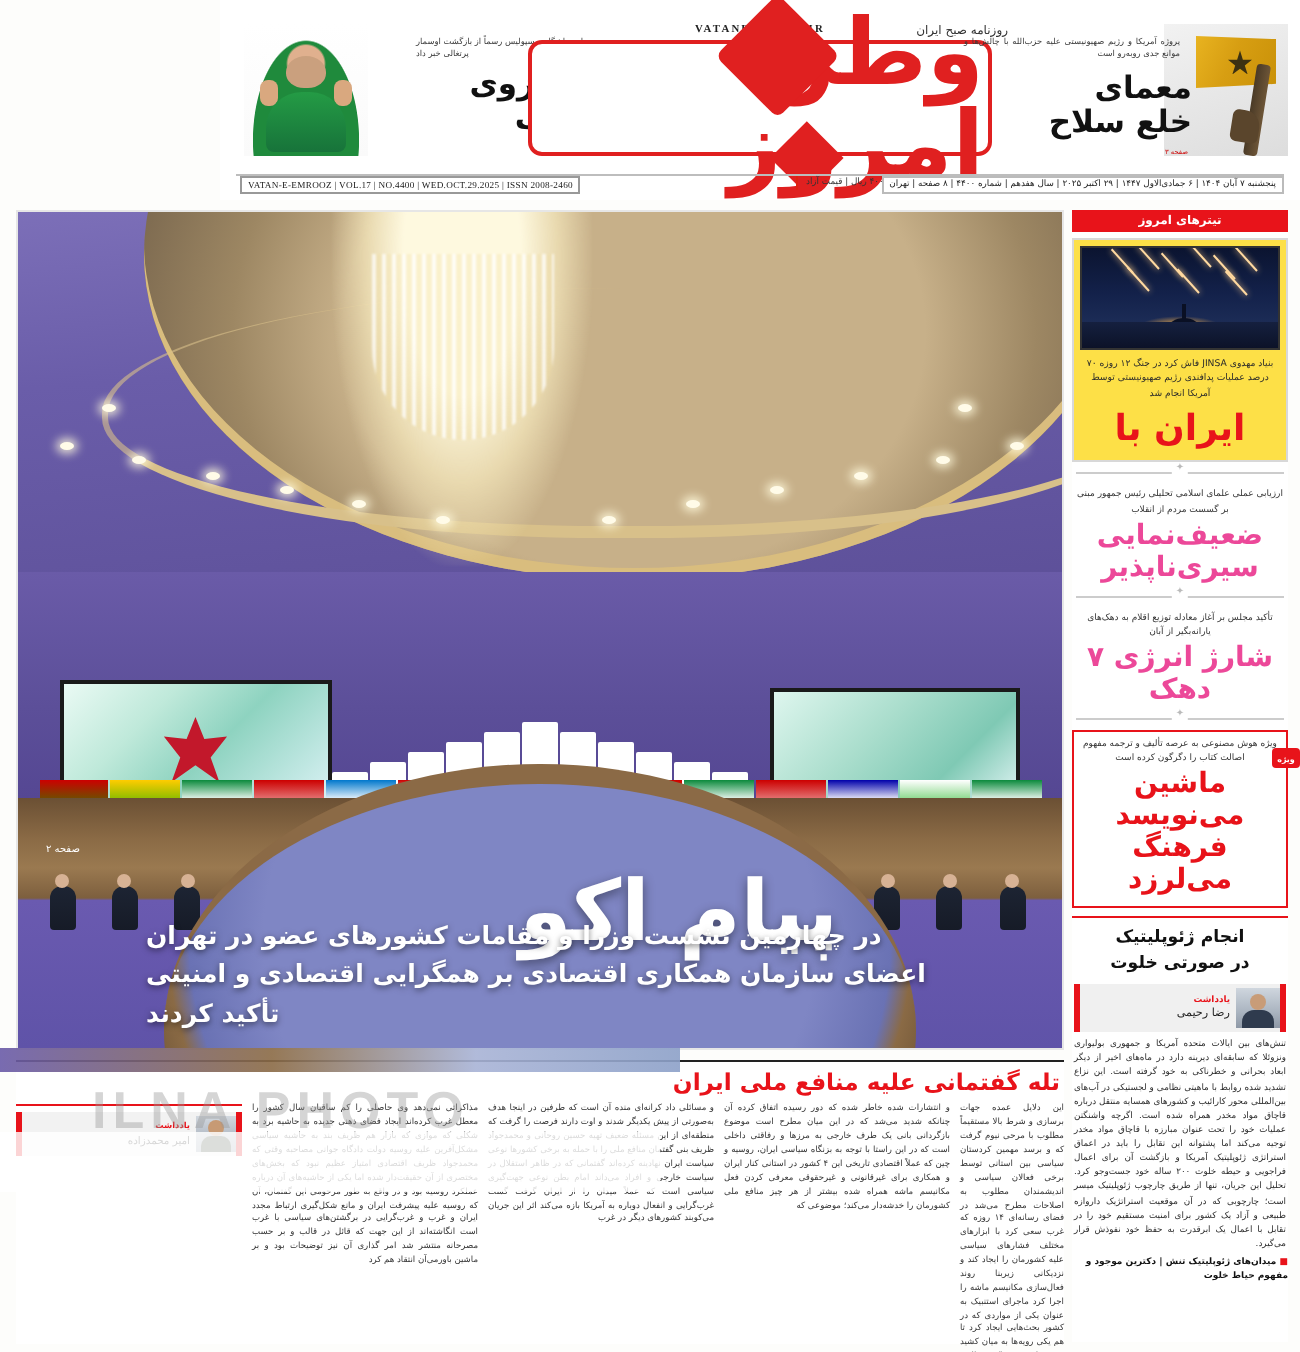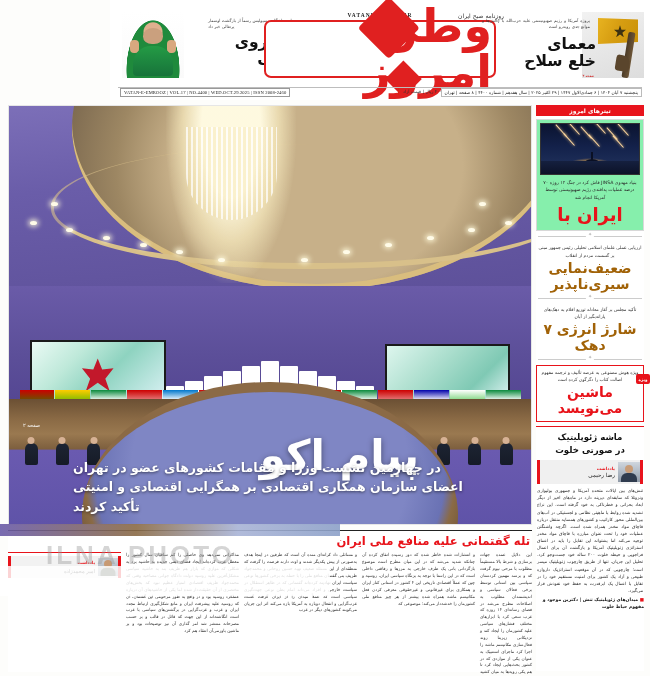--- a/index.html
+++ b/index.html
@@ -163,21 +163,21 @@
       text-shadow: 0 1px 3px rgba(0,0,0,.55); margin-top: 20px; }
   .lead-pageref { position:absolute; left: 14px; bottom: 96px; font-size: 5px; color:#fff; }
 
   
   .side { position:absolute; right: 6px; top: 5px; width: 108px; height: 566px;
       background:#fff; }
   .side-head { height: 11px; background:#e8131a; color:#fff; font-size: 6px;
       display:flex; align-items:center; justify-content:center; font-weight:bold;
       letter-spacing:.2px; }
 
-  .side-card { border: 1px solid #d8d8d8; padding: 3px; margin-top: 3px; background:#86efac; }
+  .side-card { border: 1px solid #d8d8d8; padding: 3px; margin-top: 3px; background:#fde047; }
   .night-photo { width:100%; height: 52px; position:relative; overflow:hidden;
       background: linear-gradient(180deg,#0b1430 0%,#13214a 45%,#1b2b55 72%,#2a2f42 100%);
       border:1px solid #333; }
   .night-photo i { position:absolute; width: 16px; height: 1.4px; background:#ffd9a0;
       box-shadow: 0 0 3px #ffcf8a; transform: rotate(48deg); }
   .night-photo .sky-dome { position:absolute; left: 44%; bottom: 4px; width: 16px; height: 11px;
       border-radius: 50% 50% 0 0; background:#0a1024; }
   .night-photo .sky-dome::after { content:""; position:absolute; left:50%; top:-7px;
       transform:translateX(-50%); width:2px; height:8px; background:#0a1024; }
   .night-photo .ground { position:absolute; left:0; right:0; bottom:0; height:13px;
@@ -188,21 +188,21 @@
   .side-deck { font-size: 4.6px; line-height: 1.62; color:#2a2a2a; text-align:center;
       margin-top: 4px; padding: 0 2px; }
   .side-bighead { font-size: 18px; font-weight: 900; color:#e8131a; text-align:center;
       line-height: 1.12; margin: 4px 0 2px; }
   .side-sep { height: 1px; background:#ccc; margin: 5px 2px; position:relative; }
   .side-sep::after { content:"✦"; position:absolute; left:50%; top:-5px;
       transform:translateX(-50%); background:#fff; color:#bbb; font-size:5px; padding:0 2px; }
 
   .side-item { padding: 2px 2px 0; }
   .side-kicker { font-size: 4.5px; line-height: 1.6; color:#333; text-align:center; margin-bottom: 2px; }
-  .side-head2 { font-size: 14px; font-weight: 900; color:#a16207; text-align:center; line-height:1.14; }
+  .side-head2 { font-size: 14px; font-weight: 900; color:#ec4899; text-align:center; line-height:1.14; }
   .side-head2.red { color:#e8131a; }
 
   .boxed { border: 1.2px solid #e8131a; padding: 3px 3px 4px; margin-top: 3px; position:relative; }
   .boxed .corner { position:absolute; right:-7px; top: 8px; width: 14px; height: 10px;
       background:#e8131a; color:#fff; font-size:4px; display:flex; align-items:center;
       justify-content:center; font-weight:bold; border-radius:2px; }
 
   
   .op { margin-top: 4px; border-top: 1.6px solid #e8131a; padding-top: 4px; }
   .op-title { font-size: 8.6px; font-weight:bold; color:#111; text-align:center; line-height:1.45; }
@@ -445,26 +445,27 @@
         <div class="side-head2">شارژ انرژی ۷ دهک</div>
       </div>
 
       <div class="side-sep"></div>
 
       <div class="boxed">
         <div class="corner">ویژه</div>
         <div class="side-kicker">ویژه هوش مصنوعی به عرصه تألیف و ترجمه مفهوم اصالت کتاب را دگرگون کرده است</div>
         <div class="side-head2 red">
           <div>ماشین می‌نویسد</div>
+          <div>فرهنگ می‌لرزد</div>
         </div>
       </div>
 
       <div class="op">
         <div class="op-title">
-          <div>ماشه ژئوپلیتیک</div>
+          <div>انجام ژئوپلیتیک</div>
           <div>در صورتی خلوت</div>
         </div>
         <div class="op-byline">
           <div class="op-avatar"></div>
           <div class="op-names">
             <div class="op-label">یادداشت</div>
             <div class="op-author">رضا رحیمی</div>
           </div>
         </div>
         <div class="op-body">تنش‌های بین ایالات متحده آمریکا و جمهوری بولیواری ونزوئلا که سابقه‌ای دیرینه دارد در ماه‌های اخیر از دیگر ابعاد بحرانی و خطرناکی به خود گرفته است. این نزاع تشدید شده روابط با ماهیتی نظامی و لجستیکی در آب‌های بین‌المللی محور کارائیب و کشورهای همسایه منتقل درباره قاچاق مواد مخدر همراه شده است. اگرچه واشنگتن عملیات خود را تحت عنوان مبارزه با قاچاق مواد مخدر توجیه می‌کند اما پشتوانه این تقابل را باید در اعماق استراتژی ژئوپلیتیک آمریکا و بازگشت آن برای اعمال فراجویی و حیطه خلوت ۲۰۰ ساله خود جست‌وجو کرد. تحلیل این جریان، تنها از طریق چارچوب ژئوپلیتیک میسر است؛ چارچوبی که در آن موقعیت استراتژیک داروازه طبیعی و آزاد یک کشور برای امنیت مستقیم خود را در تقابل با اعمال یک ابرقدرت به حفظ خود نفوذش قرار می‌گیرد.</div>

